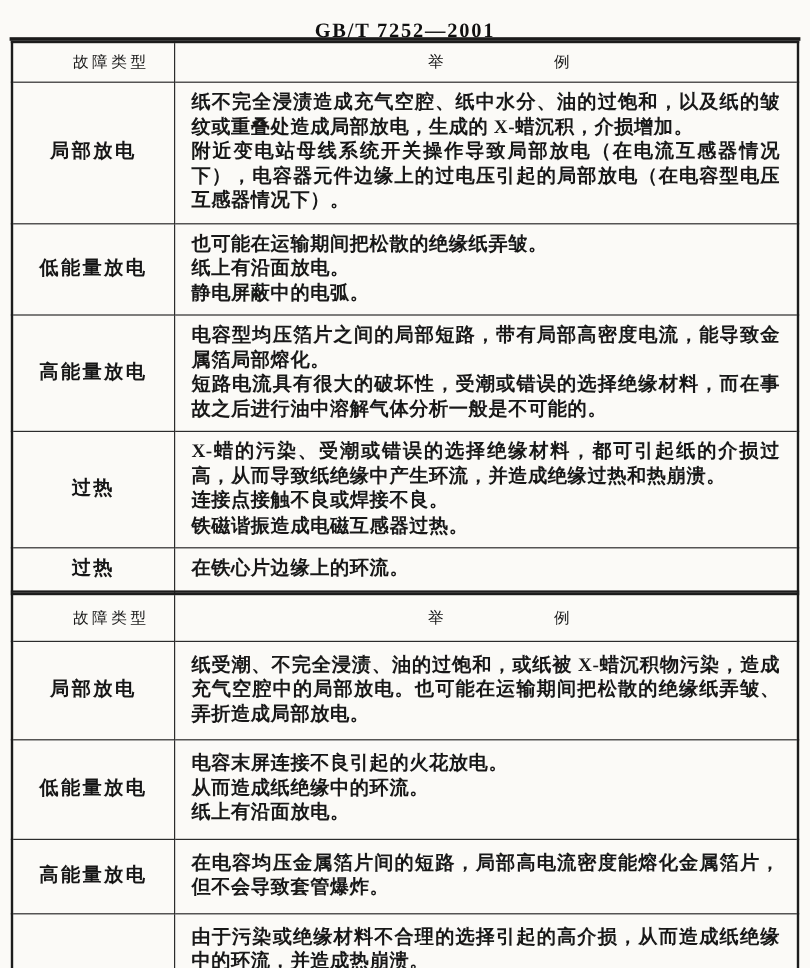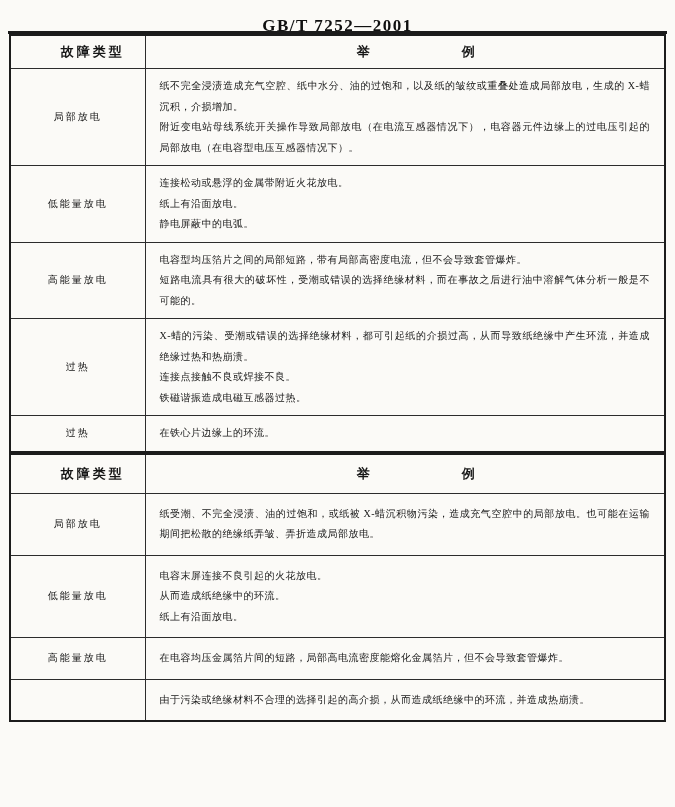--- a/index.html
+++ b/index.html
@@ -43,29 +43,30 @@
     color: #0f0f0f;
   }
   table.fault-table {
     width: 657px;
     margin: 0 auto;
     border-collapse: collapse;
     table-layout: fixed;
   }
   table.fault-table td {
     border: 1px solid #2c2c2c;
-    font-size: 10px;
+    font-size: 16px;
     vertical-align: middle;
+    font-weight: bold;
   }
   table.fault-table {
     border: 2px solid #1c1c1c;
   }
   tr.thead td {
     height: 33px;
-    font-weight: bold;
+    font-weight: normal;
     text-align: center;
     letter-spacing: 3px;
     font-size: 13px;
     padding-left: 36px;
   }
   td.c1 {
     width: 135px;
     text-align: center;
     letter-spacing: 2px;
     padding: 4px 6px;
@@ -112,29 +113,29 @@
     <tr>
       <td class="c1">局部放电</td>
       <td class="c2">
         <p>纸不完全浸渍造成充气空腔、纸中水分、油的过饱和，以及纸的皱纹或重叠处造成局部放电，生成的 X-蜡沉积，介损增加。</p>
         <p>附近变电站母线系统开关操作导致局部放电（在电流互感器情况下），电容器元件边缘上的过电压引起的局部放电（在电容型电压互感器情况下）。</p>
       </td>
     </tr>
     <tr>
       <td class="c1">低能量放电</td>
       <td class="c2">
-        <p>连接松动或悬浮的金属带附近火花放电。</p>
+        <p>也可能在运输期间把松散的绝缘纸弄皱。</p>
         <p>纸上有沿面放电。</p>
         <p>静电屏蔽中的电弧。</p>
       </td>
     </tr>
     <tr>
       <td class="c1">高能量放电</td>
       <td class="c2">
-        <p>电容型均压箔片之间的局部短路，带有局部高密度电流，但不会导致套管爆炸。</p>
+        <p>电容型均压箔片之间的局部短路，带有局部高密度电流，能导致金属箔局部熔化。</p>
         <p>短路电流具有很大的破坏性，受潮或错误的选择绝缘材料，而在事故之后进行油中溶解气体分析一般是不可能的。</p>
       </td>
     </tr>
     <tr>
       <td class="c1">过热</td>
       <td class="c2">
         <p>X-蜡的污染、受潮或错误的选择绝缘材料，都可引起纸的介损过高，从而导致纸绝缘中产生环流，并造成绝缘过热和热崩溃。</p>
         <p>连接点接触不良或焊接不良。</p>
         <p>铁磁谐振造成电磁互感器过热。</p>
       </td>

